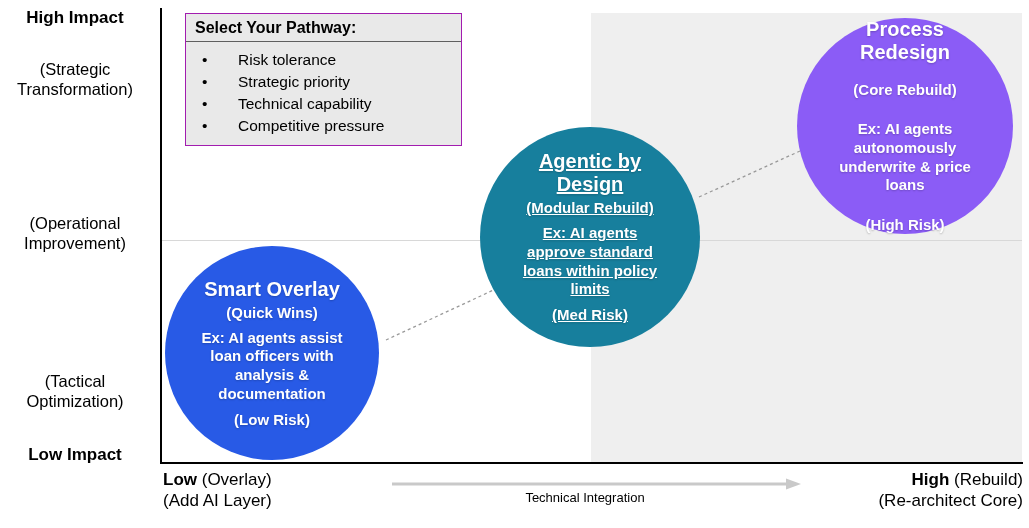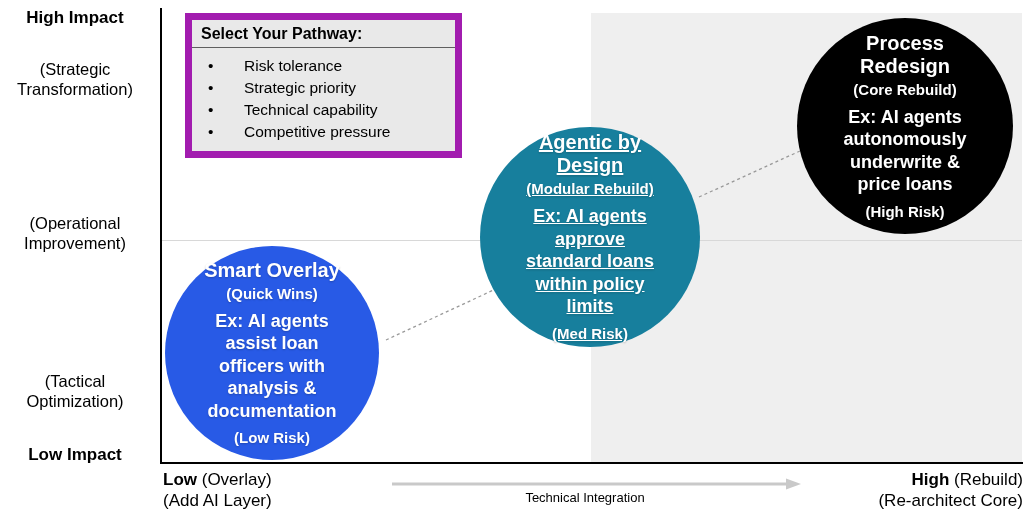--- a/index.html
+++ b/index.html
@@ -21,26 +21,26 @@
     position:absolute;border-radius:50%;z-index:2;color:#fff;text-align:center;
     display:flex;flex-direction:column;justify-content:center;align-items:center;
     text-shadow:0 1px 2px rgba(0,0,0,0.22);
   }
   .bubble-1{left:165px;top:246px;width:214px;height:214px;padding:0 26px;box-sizing:border-box;}
   .bubble-2{left:480px;top:127px;width:220px;height:220px;padding:0 36px;box-sizing:border-box;text-decoration:underline;}
   .bubble-3{left:797px;top:18px;width:216px;height:216px;padding:0 31px;box-sizing:border-box;}
   .bubble-title{font-size:20px;font-weight:600;line-height:1.15;margin:0 0 3px 0;}
   .bubble-2 .bubble-title,.bubble-3 .bubble-title{max-width:125px;}
   .bubble-subtitle{font-size:15px;font-weight:600;line-height:1.2;margin:0 0 7px 0;}
-  .bubble-example{font-size:18px;font-weight:600;line-height:1.25;margin:0 0 7px 0;}
+  .bubble-example{font-size:15px;font-weight:600;line-height:1.25;margin:0 0 7px 0;}
   .bubble-risk{font-size:15px;font-weight:600;line-height:1.2;margin:0;}
   
   .legend{
     position:absolute;left:185px;top:13px;width:277px;z-index:4;background:#E9E9E9;
-    border:7px solid #a21caf;box-sizing:border-box;
+    border:1px solid #a21caf;box-sizing:border-box;
   }
   .legend-header{
     font-size:16px;font-weight:bold;padding:5px 9px 4px 9px;border-bottom:1px solid #5F5F5F;
   }
   .legend-list{list-style:none;margin:0;padding:7px 8px 8px 0;}
   .legend-list li{
     font-size:15.5px;line-height:22px;padding-left:52px;position:relative;
   }
   .legend-list li::before{content:"\2022";position:absolute;left:16px;}
   
@@ -101,21 +101,21 @@
     <div class="bubble-risk">(Low Risk)</div>
   </div>
 
   <div class="bubble bubble-2" style="background: rgb(23, 127, 157);">
     <div class="bubble-title">Agentic by Design</div>
     <div class="bubble-subtitle">(Modular Rebuild)</div>
     <div class="bubble-example">Ex: AI agents approve standard loans within policy limits</div>
     <div class="bubble-risk">(Med Risk)</div>
   </div>
 
-  <div class="bubble bubble-3" style="background: #000000;">
+  <div class="bubble bubble-3" style="background: #8b5cf6; justify-content: space-between;">
     <div class="bubble-title">Process Redesign</div>
     <div class="bubble-subtitle">(Core Rebuild)</div>
     <div class="bubble-example">Ex: AI agents autonomously underwrite &amp; price loans</div>
     <div class="bubble-risk">(High Risk)</div>
   </div>
 
   <div class="x-label xl-left">
     <div><b>Low</b><span> (Overlay)</span></div>
     <div>(Add AI Layer)</div>
   </div>

